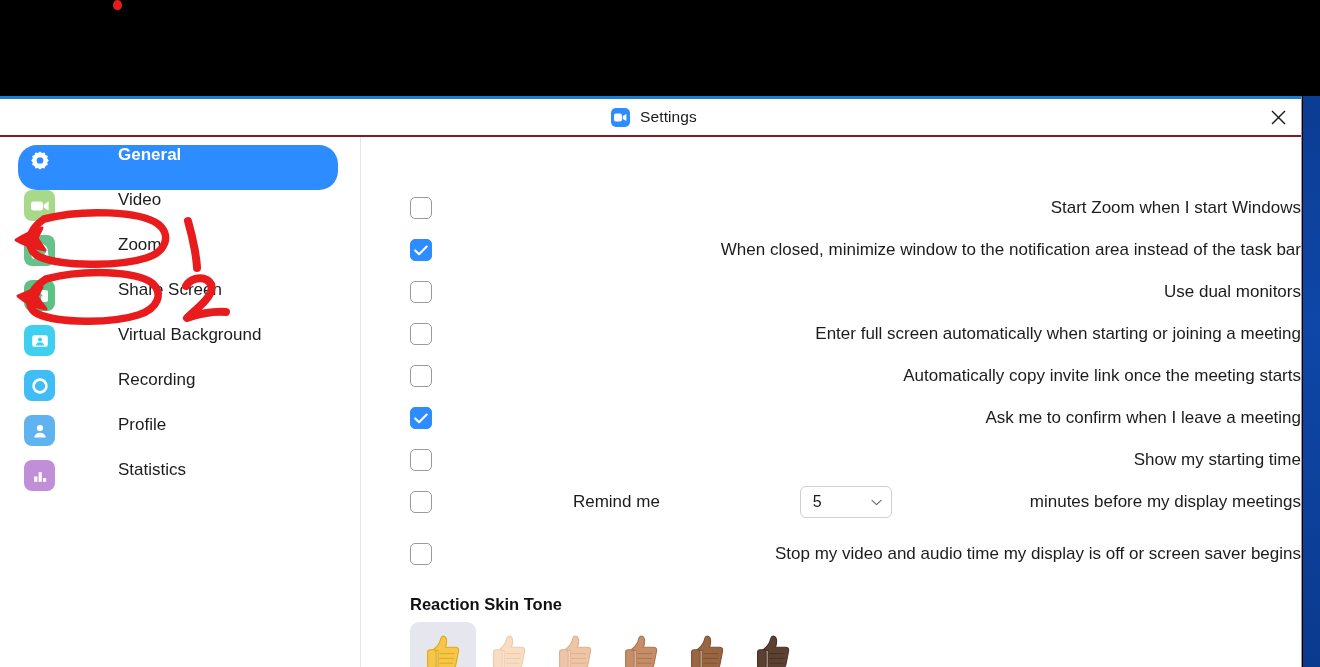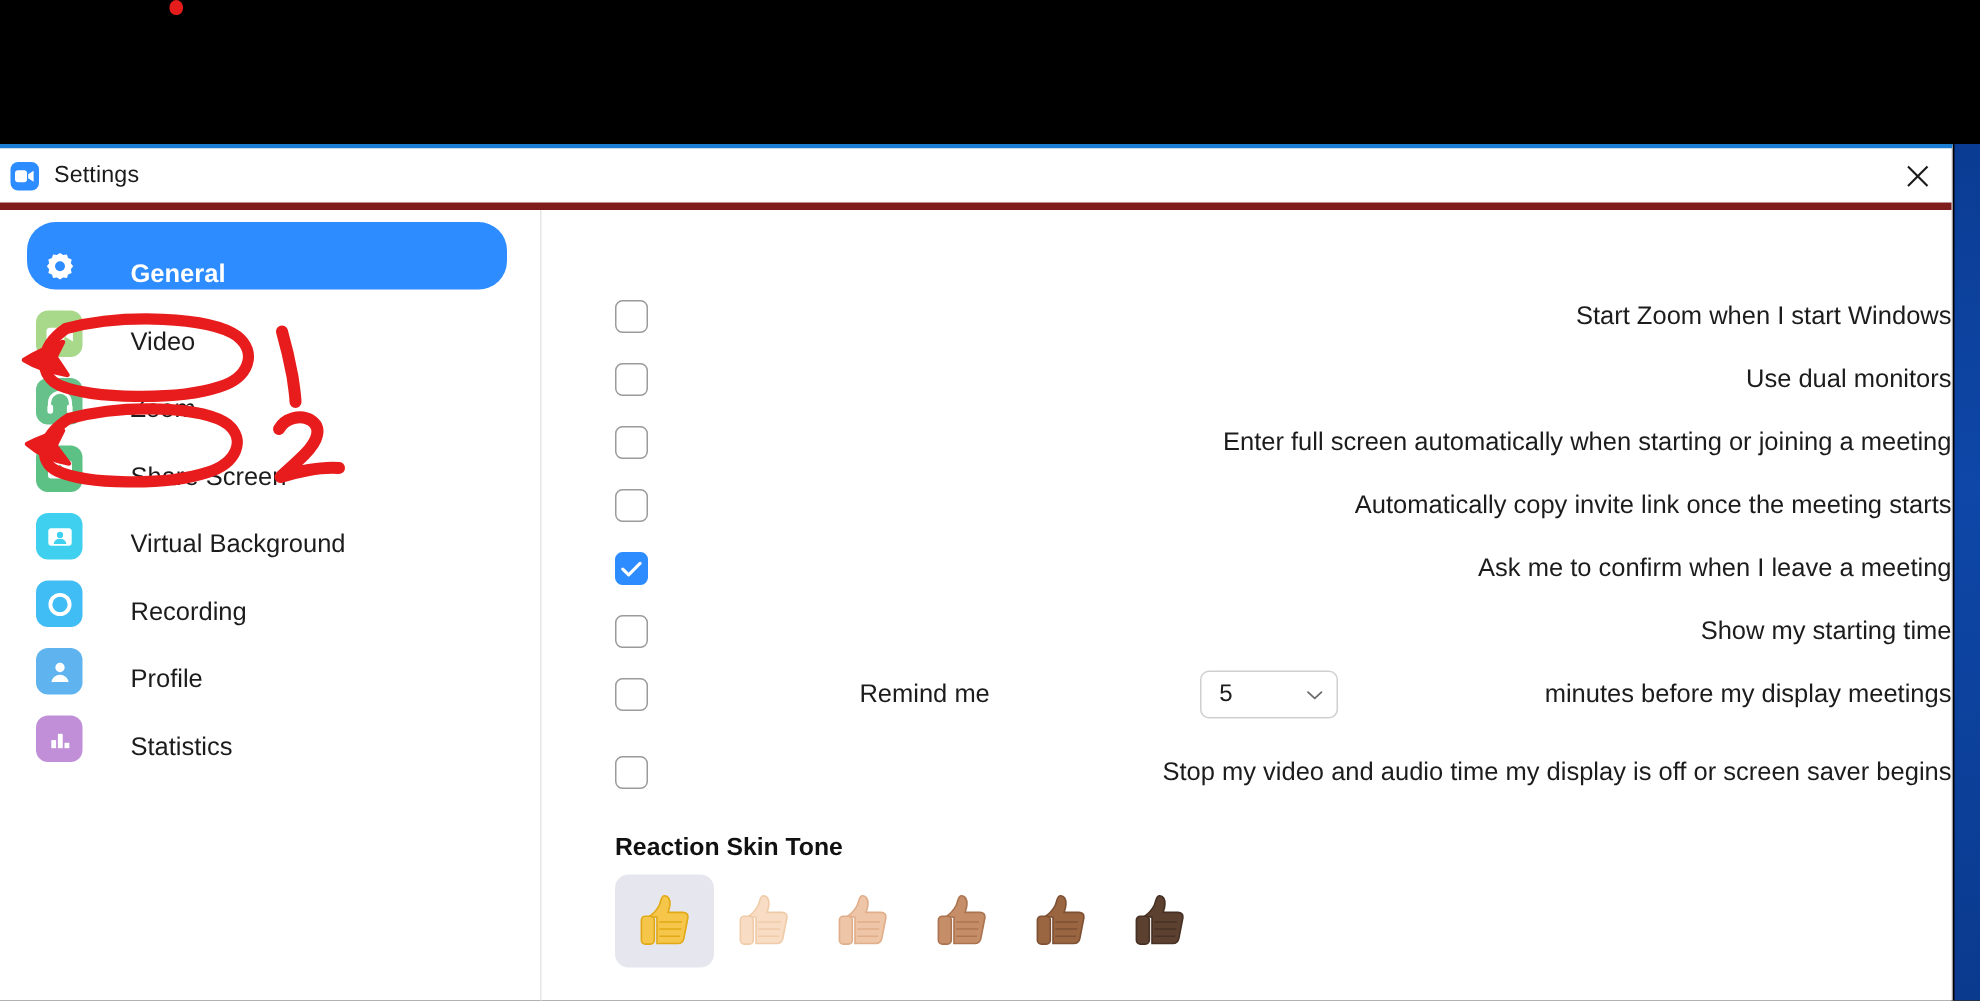--- a/index.html
+++ b/index.html
@@ -48,24 +48,25 @@
     border-top: 3px solid #1a7fd4;
     border-right: 1px solid #9a9a9a;
     box-sizing: border-box;
   }
 
   
   #title-bar {
     position: relative;
     height: 36px;
     background: #ffffff;
-    border-bottom: 5px solid #7f1d1d;
+    border-bottom: 2px solid #7f1d1d;
     display: flex;
     align-items: center;
     padding-left: 7px;
+    justify-content: center;
   }
   #zoom-app-icon {
     width: 19px; height: 19px;
     border-radius: 5px;
     background: #2d8cff;
     display: flex;
     align-items: center;
     justify-content: center;
     flex: none;
   }
@@ -98,27 +99,28 @@
   #sidebar {
     width: 361px;
     flex: none;
     border-right: 1px solid #e6e6e6;
     box-sizing: border-box;
     padding-top: 8px;
     position: relative;
   }
   .nav-item {
     display: flex;
-    align-items: flex-end;
+    align-items: flex-start;
     height: 45px;
     margin: 0 22px 0 18px;
     padding-left: 6px;
     border-radius: 19px;
     cursor: pointer;
     position: relative;
+    gap: 31px;
   }
   .nav-item.active {
     background: #2d8cff;
   }
   .nav-icon {
     width: 31px; height: 31px;
     border-radius: 8px;
     flex: none;
     display: flex;
     align-items: center;
@@ -354,20 +356,28 @@
 
     <section id="main-panel">
 
       <div class="check-row">
         <span class="checkbox">
           
         </span>
         <span class="check-label">Start Zoom when I start Windows</span>
       </div>
 
+      <div class="check-row">
+        <span class="checkbox checked">
+          <svg width="14" height="11" viewBox="0 0 14 11">
+              <path d="M1.2 5.4 L5.1 9.2 L12.7 1.6" fill="none" stroke="#ffffff" stroke-width="2.1" stroke-linecap="round" stroke-linejoin="round"></path>
+            </svg>
+        </span>
+        <span class="check-label">When closed, minimize window to the notification area instead of the task bar</span>
+      </div>
 
       <div class="check-row">
         <span class="checkbox">
           
         </span>
         <span class="check-label">Use dual monitors</span>
       </div>
 
       <div class="check-row">
         <span class="checkbox">

